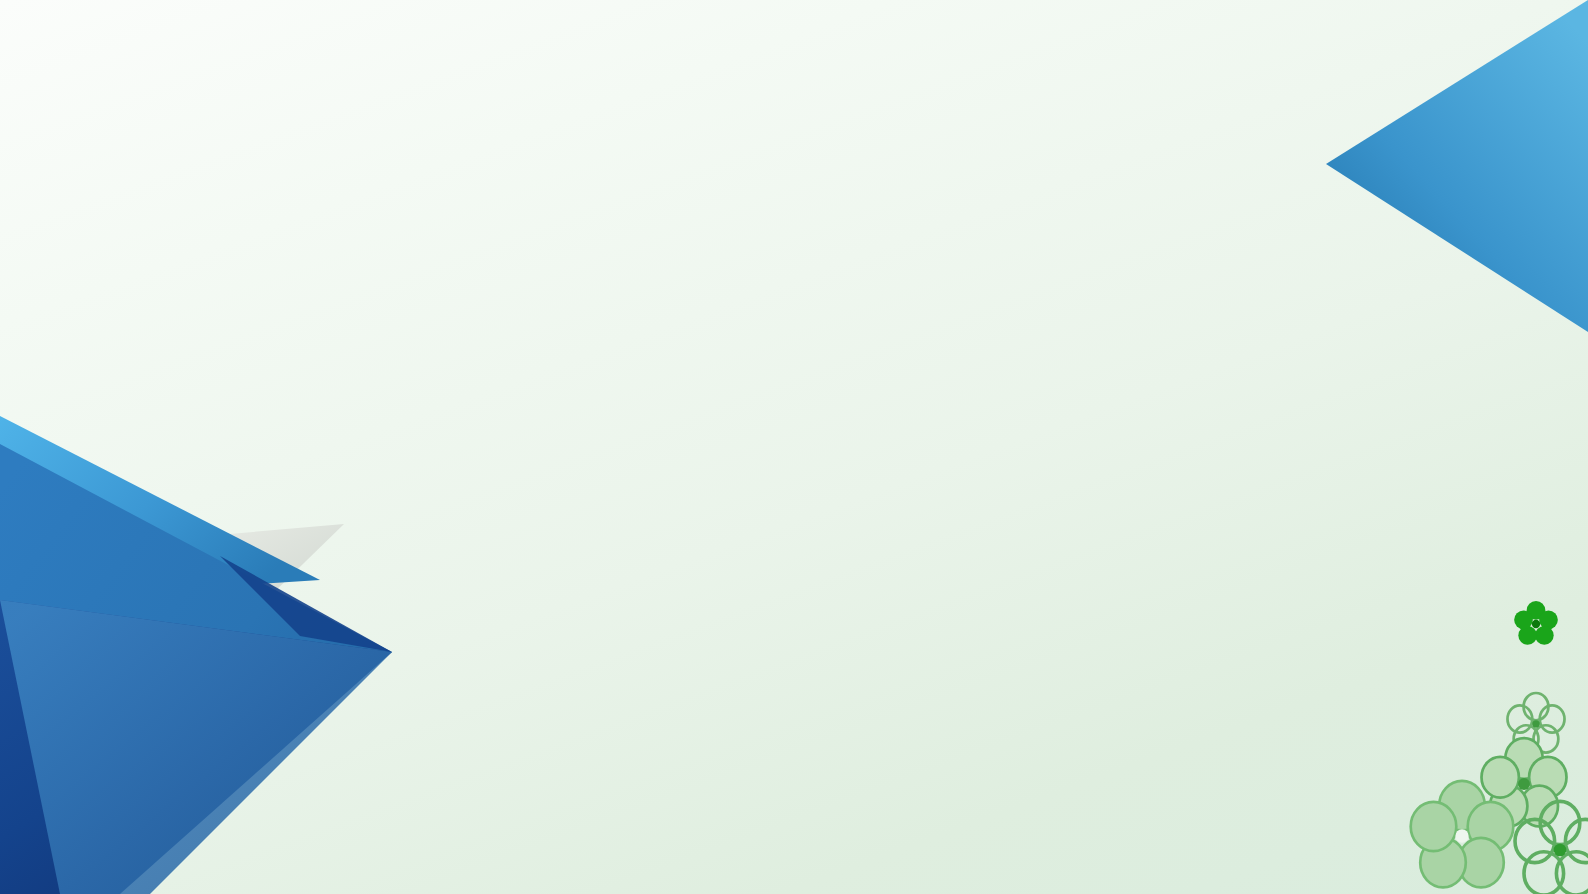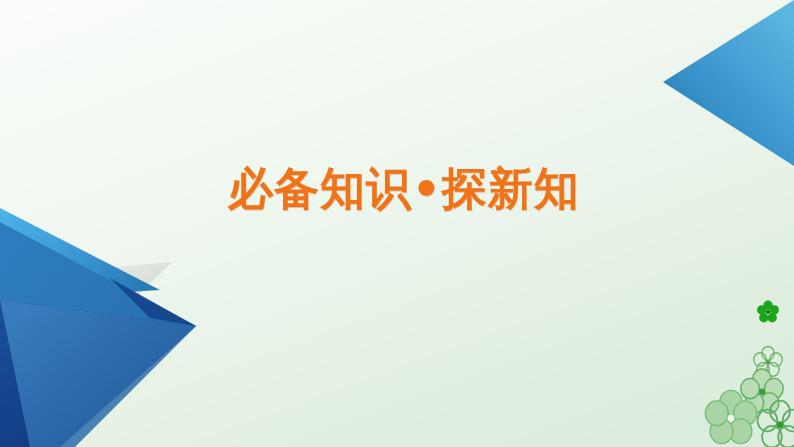--- a/index.html
+++ b/index.html
@@ -159,17 +159,14 @@
         <ellipse cx="0" cy="-15" rx="11" ry="12"></ellipse>
         <ellipse cx="14" cy="-5" rx="11" ry="12"></ellipse>
         <ellipse cx="9" cy="13" rx="11" ry="12"></ellipse>
         <ellipse cx="-9" cy="13" rx="11" ry="12"></ellipse>
         <ellipse cx="-14" cy="-5" rx="11" ry="12"></ellipse>
         <circle cx="0" cy="0" r="3.5" fill="#2f9b2f" stroke="none"></circle>
       </g>
     </g>
   </svg>
 
-  <div id="title-block">
-    <span id="title-text">必备知识•探新知</span>
-  </div>
 
 </div>
 
 </body></html>

